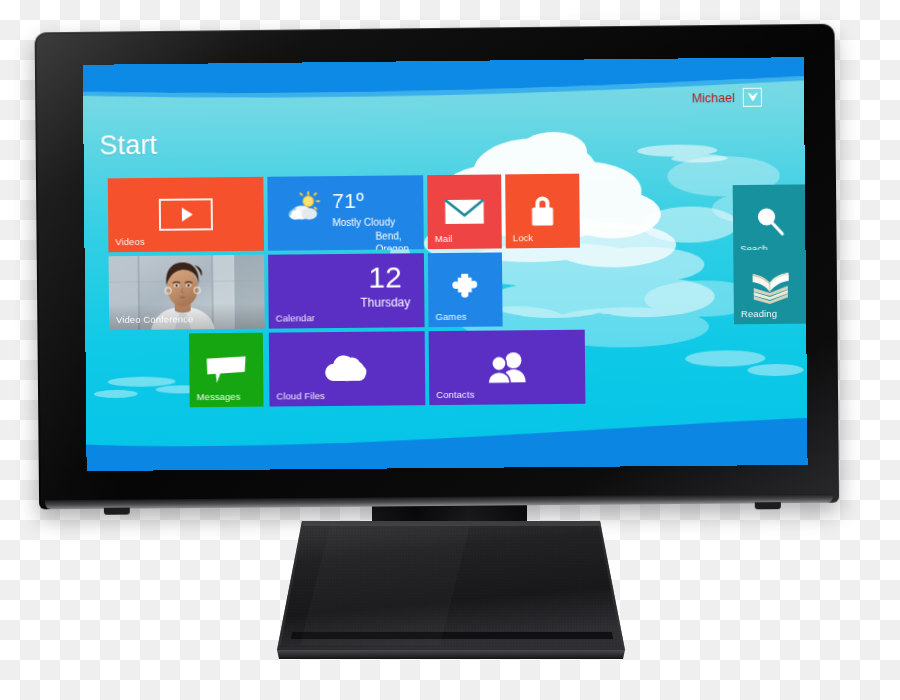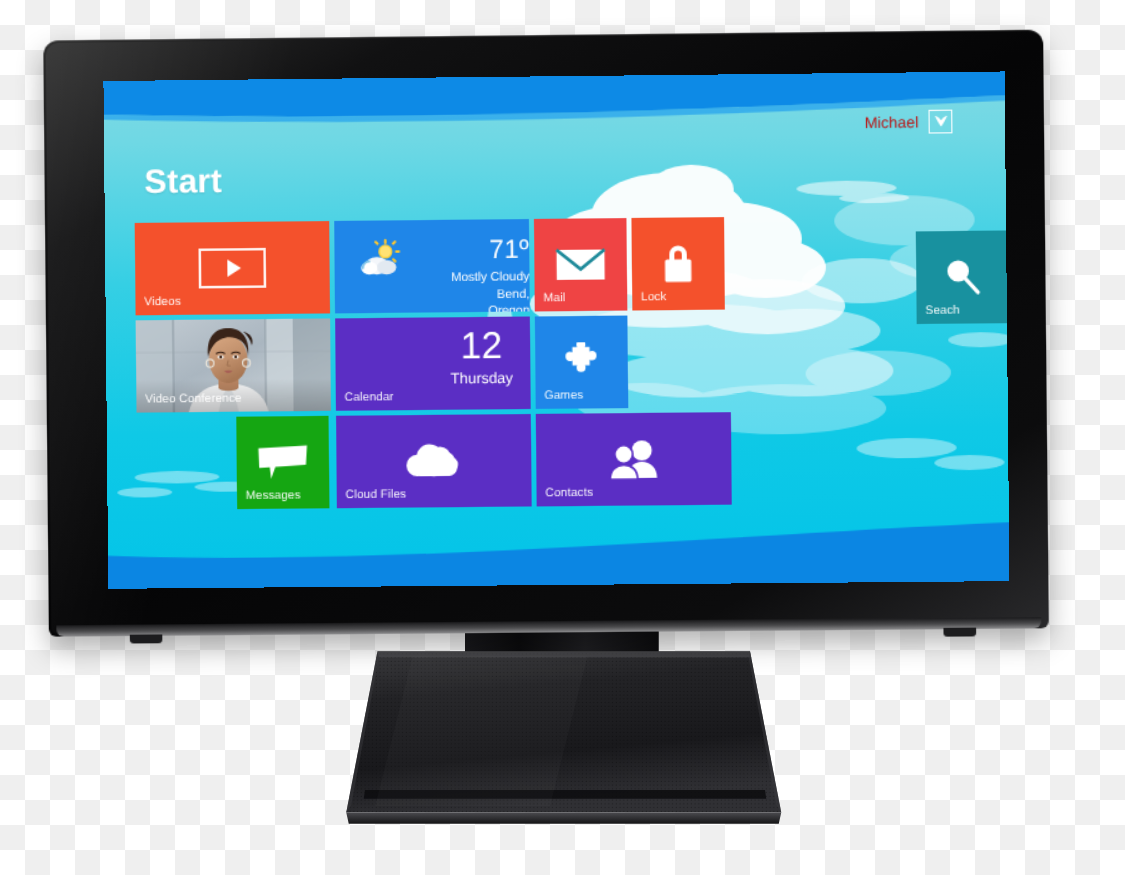--- a/index.html
+++ b/index.html
@@ -75,24 +75,24 @@
     position: absolute; left: -4%; top: -2%; width: 108%; height: 70px;
   }
   .wp-bottom-wave {
     position: absolute; left: -4%; bottom: -2px; width: 108%; height: 70px;
   }
   .clouds { position: absolute; inset: 0; pointer-events: none; }
 
   
   .start-title {
     position: absolute;
-    left: 32px; top: 66px;
+    left: 16px; top: 66px;
     color: #ffffff;
     font-size: 27px;
-    font-weight: 700;
+    font-weight: 400;
     letter-spacing: 0.2px;
     text-shadow: 0 1px 2px rgba(0,0,0,0.10);
   }
   .user-area {
     position: absolute;
     right: 42px; top: 30px;
     display: flex; align-items: center; gap: 8px;
   }
   .user-name {
     color: #b91c1c;
@@ -140,21 +140,21 @@
     border-bottom: 7px solid transparent;
     margin-left: 3px;
   }
 
   
   .weather-row {
     position: absolute;
     left: 20px; top: 13px;
     display: flex; align-items: flex-start; gap: 10px;
   }
-  .weather-text { padding-top: 1px; text-align: right; }
+  .weather-text { padding-top: 1px; }
   .wx-temp { font-size: 21px; font-weight: 300; line-height: 1; letter-spacing: 0.3px; }
   .wx-cond { font-size: 10px; margin-top: 5px; line-height: 1.35; }
   .wx-loc  { font-size: 10px; line-height: 1.35; margin-left: 43px; }
 
   
   .cal-block {
     position: absolute; right: 14px; top: 9px; text-align: center;
   }
   .cal-day { font-size: 30px; font-weight: 400; line-height: 1; }
   .cal-dow { font-size: 12px; margin-top: 3px; }
@@ -431,20 +431,37 @@
                      a3.4,3.4 0 0 1 1.8,-0.5 a3.7,3.7 0 0 1 0,7.4 a3.4,3.4 0 0 1 -1.8,-0.5
                      L23.5,18.4 L19.7,18.4 a3.3,3.3 0 0 1 0.5,1.8 a3.6,3.6 0 0 1 -7.2,0
                      a3.3,3.3 0 0 1 0.5,-1.8 L9.7,18.4 L9.7,14.4 a3.4,3.4 0 0 1 -1.8,0.5
                      a3.7,3.7 0 0 1 0,-7.4 a3.4,3.4 0 0 1 1.8,0.5 L9.7,3.7 L13.5,3.7
                      a3,3 0 0 1 -0.5,-1.7 Z" fill="#ffffff"></path>
           </svg>
         </div>
         <div class="tile-label">Games</div>
       </div>
 
+      <div class="tile" id="tile-reading" style="left: 649px; top: 192px; width: 74px; height: 74px; background: rgb(24, 145, 159);">
+        <div class="tile-center">
+          <svg width="42" height="34" viewBox="0 0 42 34">
+
+            <path d="M4,26 L20,31 L38,24 L38,27.5 L20,34 L4,29.5 Z" fill="#d8d3bb"></path>
+            <path d="M4,22 L20,27 L38,20 L38,23.5 L20,30 L4,25.5 Z" fill="#eceadb"></path>
+            <path d="M4,18 L20,23 L38,16 L38,19.5 L20,26 L4,21.5 Z" fill="#d8d3bb"></path>
+
+            <path d="M20,22 C16,16 10,13 3,12 C3,12 3,4 3,4 C10,5 16,8 20,13 Z" fill="#f7f6ee"></path>
+            <path d="M20,22 C24,16 31,12 39,11 C39,11 39,3 39,3 C31,4 24,7 20,13 Z" fill="#ffffff"></path>
+            <path d="M20,13 C16,8 10,5 3,4 L3,6 C10,7 16,10 20,15 Z" fill="#cdc9b3"></path>
+            <path d="M20,13 C24,7 31,4 39,3 L39,5 C31,6 24,9 20,15 Z" fill="#e4e1d2"></path>
+            <path d="M20,13 L20,22" stroke="#bab6a2" stroke-width="0.9"></path>
+          </svg>
+        </div>
+        <div class="tile-label">Reading</div>
+      </div>
 
       <div class="tile" id="tile-messages" style="left: 104px; top: 270px; width: 74px; height: 74px; background: rgb(21, 166, 18);">
         <div class="tile-center">
           <svg width="44" height="30" viewBox="0 0 44 30">
             <path d="M2.5,3.5 L41.5,1.5 L40.5,17 L16,18.5 L12.5,28 L11.5,18.8 L3,19.3 Z" fill="#ffffff"></path>
           </svg>
         </div>
         <div class="tile-label">Messages</div>
       </div>
 

